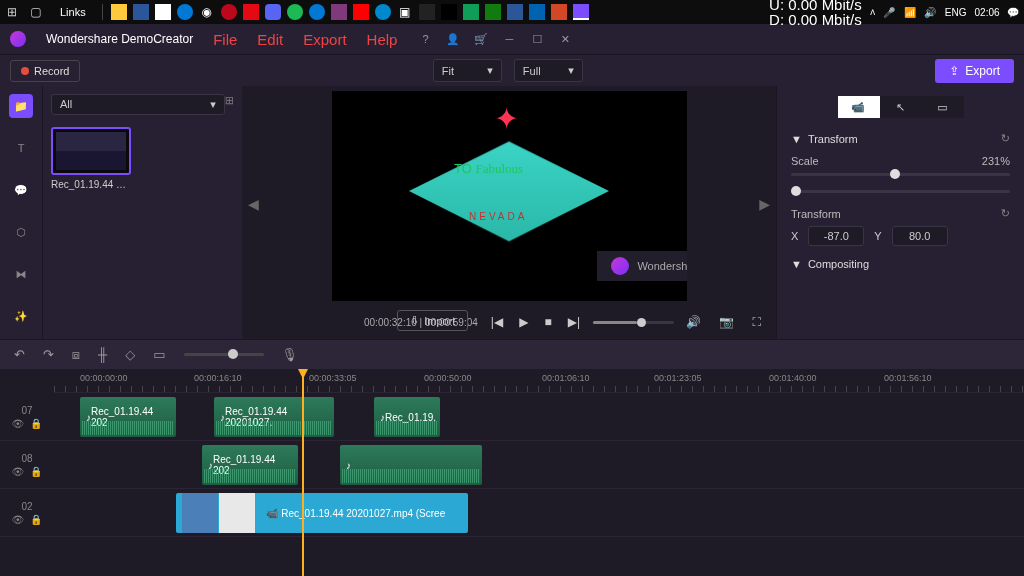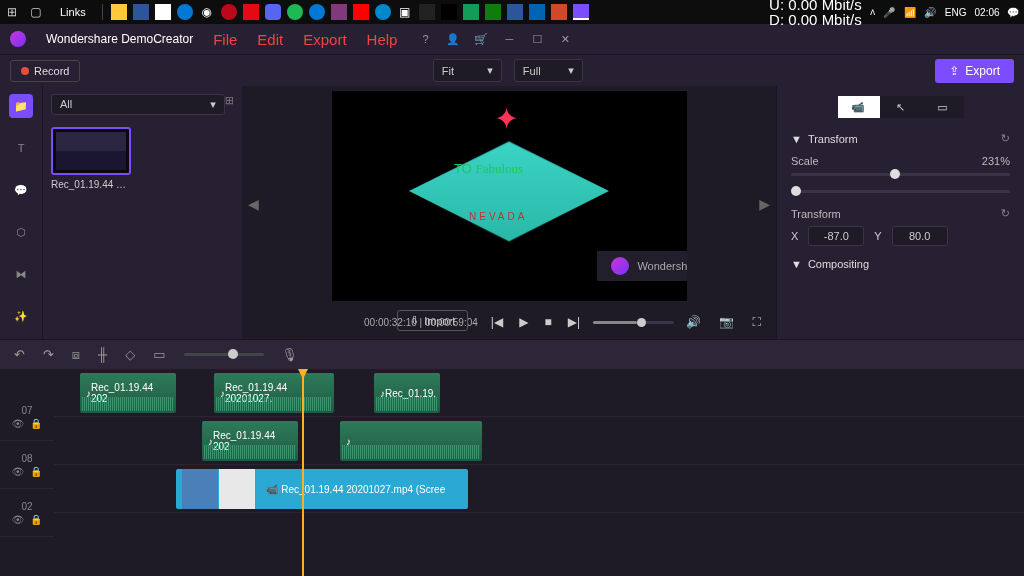--- a/index.html
+++ b/index.html
@@ -305,20 +305,31 @@
     <div class="track-head">
         <span>02</span>
         <div class="track-icons">
           <span>👁</span>
           <span>🔒</span>
         </div>
       </div>
   </div>
   <div class="tracks-area">
     <div class="playhead"></div>
+    <div class="ruler">
+      <div class="ruler-ticks"></div>
+      <div class="ruler-mark" style="left:26px">00:00:00:00</div>
+      <div class="ruler-mark" style="left:140px">00:00:16:10</div>
+      <div class="ruler-mark" style="left:255px">00:00:33:05</div>
+      <div class="ruler-mark" style="left:370px">00:00:50:00</div>
+      <div class="ruler-mark" style="left:488px">00:01:06:10</div>
+      <div class="ruler-mark" style="left:600px">00:01:23:05</div>
+      <div class="ruler-mark" style="left:715px">00:01:40:00</div>
+      <div class="ruler-mark" style="left:830px">00:01:56:10</div>
+    </div>
     <div class="track">
       <div class="clip audio" style="left:26px;width:96px">♪ <span>Rec_01.19.44 202</span><div class="clip-wave"></div></div>
       <div class="clip audio" style="left:160px;width:120px">♪ <span>Rec_01.19.44 20201027.</span><div class="clip-wave"></div></div>
       <div class="clip audio" style="left:320px;width:66px">♪ <span>Rec_01.19.</span><div class="clip-wave"></div></div>
     </div>
     <div class="track">
       <div class="clip audio" style="left:148px;width:96px">♪ <span>Rec_01.19.44 202</span><div class="clip-wave"></div></div>
       <div class="clip audio" style="left:286px;width:142px">♪ <div class="clip-wave"></div></div>
     </div>
     <div class="track">

